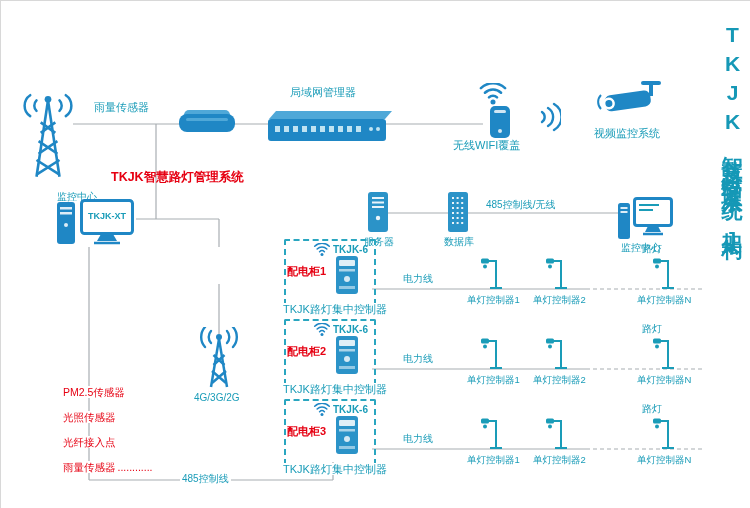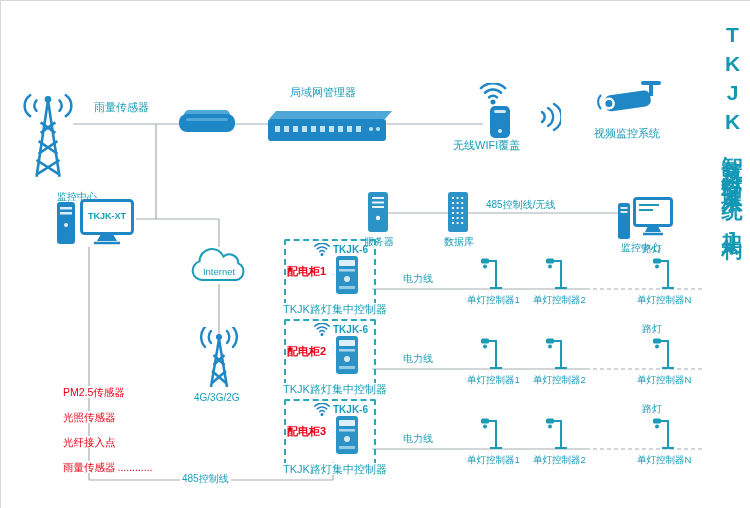--- a/index.html
+++ b/index.html
@@ -142,43 +142,38 @@
       <g transform="rotate(-8 32 22)">
         <rect x="10" y="12" width="46" height="16" rx="6"></rect>
         <circle cx="14" cy="20" r="6" fill="#fff"></circle>
         <circle cx="14" cy="20" r="3.5"></circle>
       </g>
     </g>
     <path d="M6 14 A10 10 0 0 0 6 28" stroke="#1f87c5" stroke-width="2" fill="none"></path>
   </svg>
   <div class="lbl" style="left:593px;top:126px">视频监控系统</div>
 
+  <div class="lbl s12 bold red" style="left:110px;top:170px">TKJK智慧路灯管理系统</div>
   <div class="lbl s10" style="left:56px;top:190px">监控中心</div>
 
   <svg class="abs" style="left:55px;top:200px" width="20" height="44" viewBox="0 0 20 44">
     <rect x="1" y="1" width="18" height="42" rx="3" fill="#1f87c5"></rect>
     <rect x="4" y="6" width="12" height="2.5" fill="#fff" opacity="0.85"></rect>
     <rect x="4" y="11" width="12" height="2.5" fill="#fff" opacity="0.85"></rect>
     <circle cx="10" cy="24" r="2" fill="#fff" opacity="0.85"></circle>
   </svg>
   <div class="abs" style="left:79px;top:198px;width:54px;height:54px">
     <svg width="54" height="46" viewBox="0 0 54 46">
       <rect x="1.5" y="1.5" width="51" height="33" rx="3" fill="#fff" stroke="#1f87c5" stroke-width="3"></rect>
       <path d="M21 35 h12 l4 7 h-20 z" fill="#1f87c5"></path>
       <path d="M14 44 h26" stroke="#1f87c5" stroke-width="2.5"></path>
     </svg>
     <div class="host-label">TKJK-XT</div>
   </div>
 
-  <div class="abs" style="left:186px;top:241px;width:64px;height:46px">
-    <svg width="64" height="46" viewBox="0 0 64 46">
-      <path d="M15 38 a9.5 9.5 0 0 1 -2.5 -18.6 a12.5 12.5 0 0 1 24 -4.9 a9 9 0 0 1 14.8 6.9 a8.8 8.8 0 0 1 -2 16.6 z" fill="#fff" stroke="#1a9cb8" stroke-width="2"></path>
-    </svg>
-    <div class="cloud-label">Internet</div>
-  </div>
 
   <svg class="abs" style="left:190px;top:326px" width="56" height="64" viewBox="0 0 56 64">
     <g stroke="#1f87c5" stroke-width="2.5" fill="none">
       <path d="M28 12 L20 60"></path>
         <path d="M28 12 L36 60"></path>
       <path d="M22.5 28 L33.5 38 M33.5 28 L22.5 38 M21 44 L35 56 M35 44 L21 56"></path>
     </g>
     <circle cx="28" cy="10" r="3" fill="#1f87c5"></circle>
     <g stroke="#1f87c5" stroke-width="2.4" fill="none" stroke-linecap="round">
       <path d="M20 4 A9 9 0 0 0 20 16"></path>

